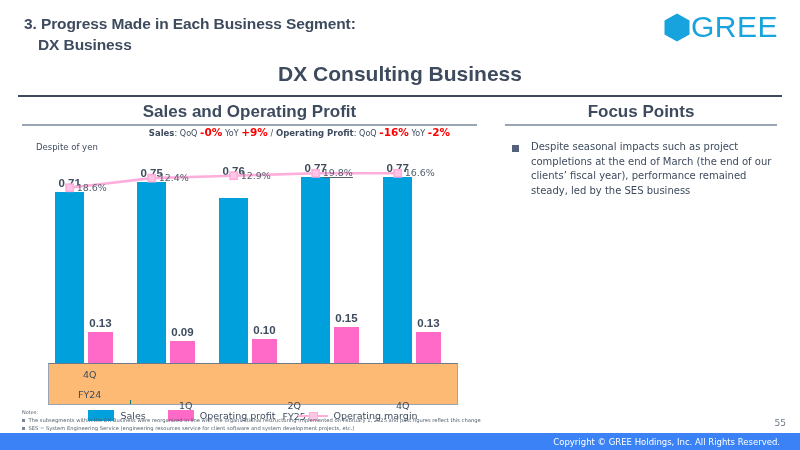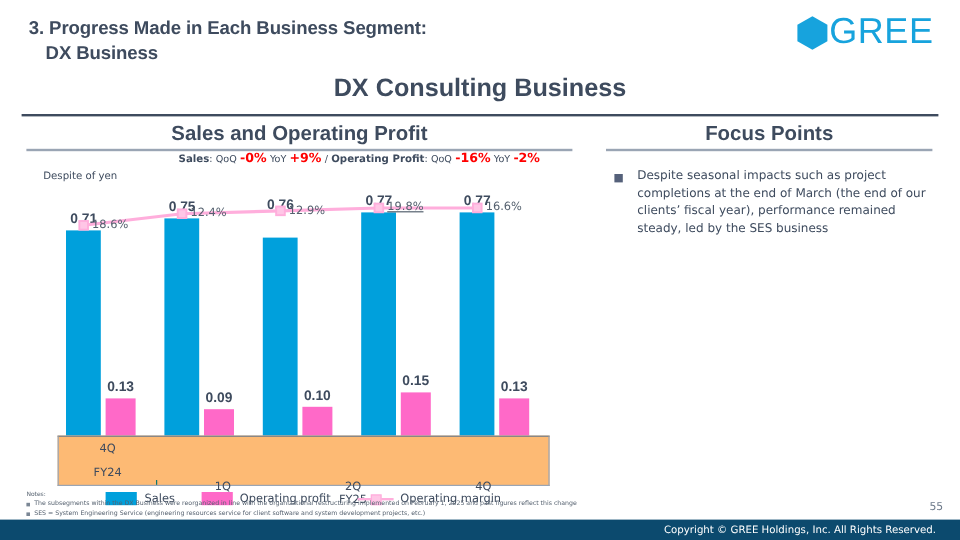--- a/index.html
+++ b/index.html
@@ -169,21 +169,21 @@
     color: #55616f; white-space: nowrap;
   }
 
   .page-num {
     position: absolute; right: 14px; top: 418px;
     font-family: "DejaVu Sans", sans-serif; font-size: 9px; color: #6d7a8a;
   }
 
   .footer-bar {
     position: absolute; left: 0; bottom: 0; width: 800px; height: 17px;
-    background: #0c4a6e;
+    background: #3b82f6;
   }
   .footer-bar span {
     position: absolute; right: 20px; top: 50%; transform: translateY(-50%);
     font-family: "DejaVu Sans", sans-serif; font-size: 8.5px; color: #ffffff;
   }
 </style>
 </head>
 <body>
 
 <div class="slide">

